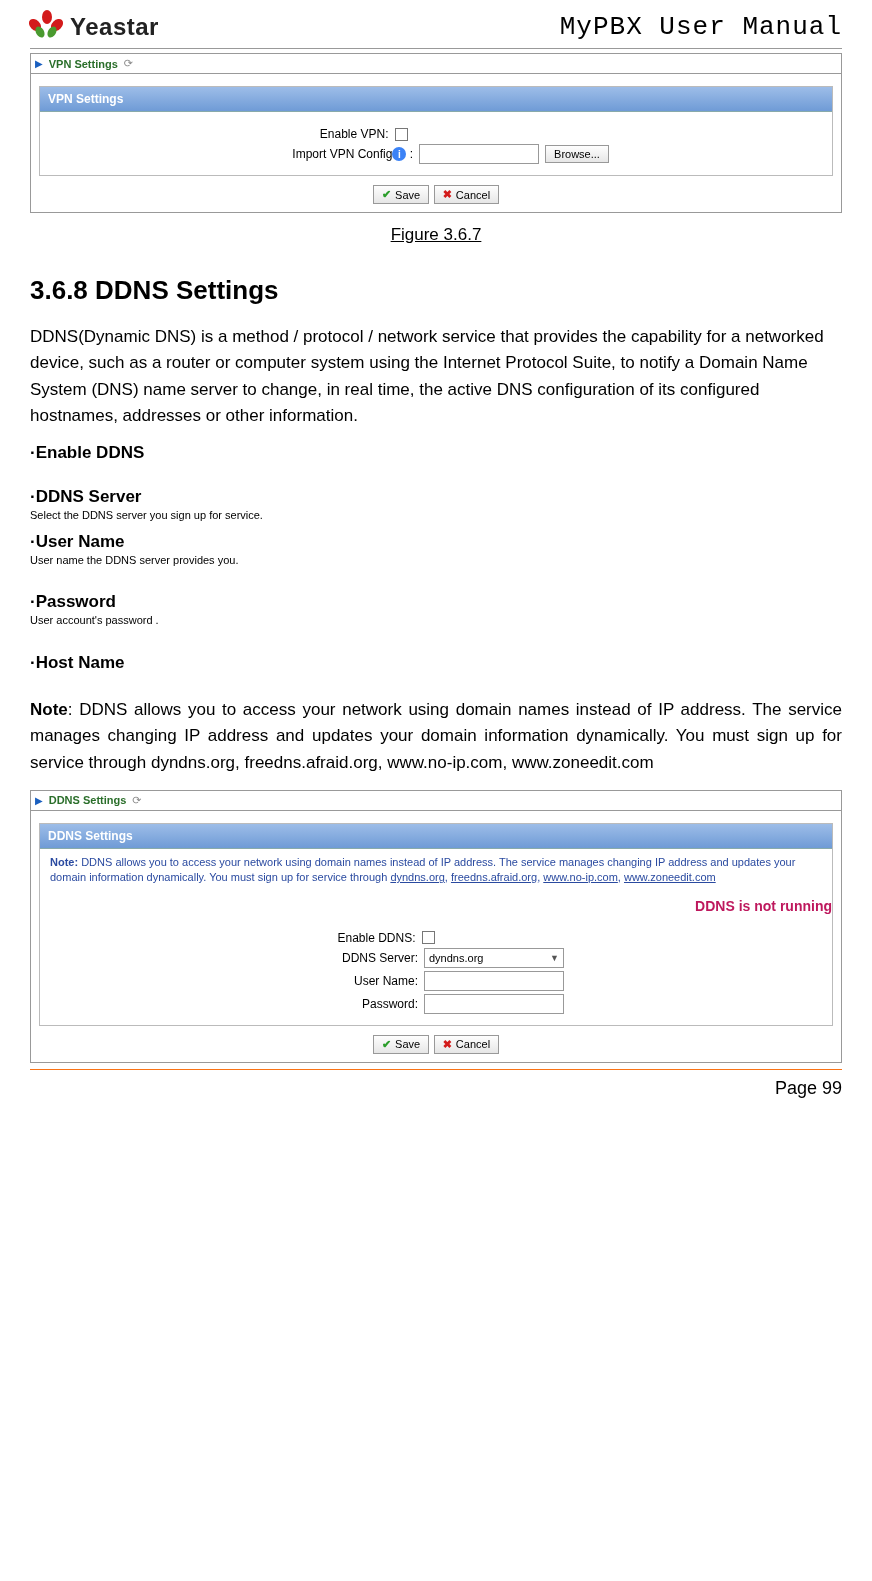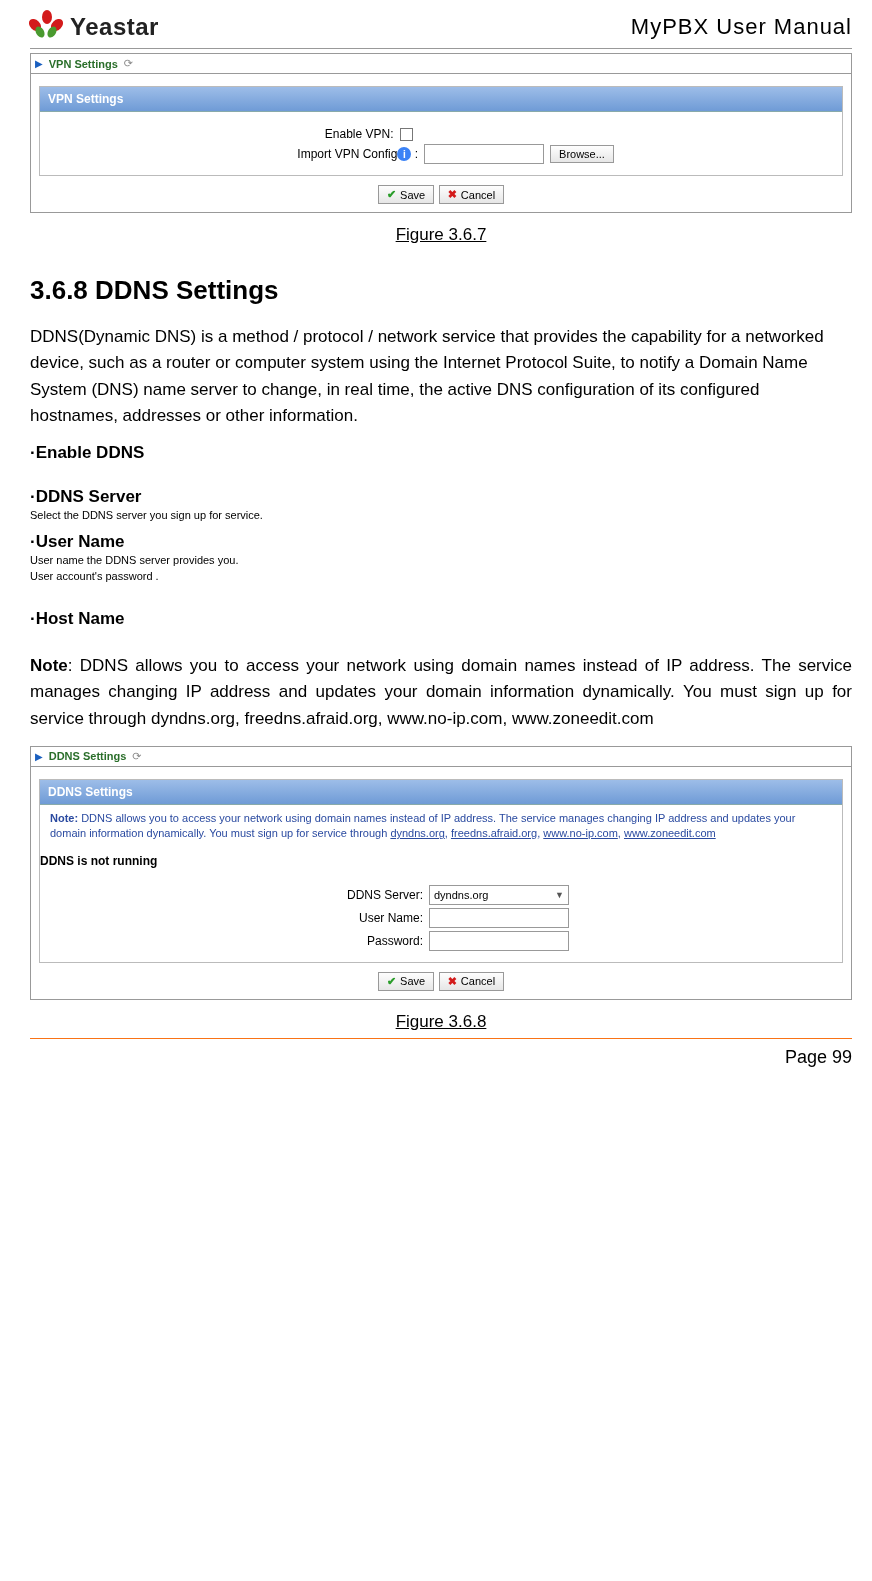--- a/index.html
+++ b/index.html
@@ -1,28 +1,28 @@
 <!DOCTYPE html>
 <html><head>
 <meta charset="utf-8">
 <style>
   * { box-sizing: border-box; margin: 0; padding: 0; }
   body { font-family: Verdana, Arial, sans-serif; width: 872px; background: #fff; color: #000; }
-  .page { padding: 10px 20px 20px 30px; }
+  .page { padding: 10px 30px 20px 30px; }
   .header-row { display: flex; justify-content: space-between; align-items: center; border-bottom: 1px solid #999; padding-bottom: 4px; margin-bottom: 4px; }
   .logo { display: flex; align-items: center; gap: 6px; }
   .logo-mark { width: 34px; height: 34px; position: relative; }
   .petal { position: absolute; width: 10px; height: 14px; background: #d31b1b; border-radius: 60% 60% 60% 60%; }
   .p1 { top: 0; left: 12px; transform: rotate(0deg);}
   .p2 { top: 8px; left: 0px; transform: rotate(-45deg);}
   .p3 { top: 8px; left: 22px; transform: rotate(45deg);}
   .leaf { position: absolute; width: 8px; height: 12px; background: #4a9a2f; border-radius: 60%; top: 16px; left: 6px; transform: rotate(-30deg);}
   .leaf2 { left: 18px; transform: rotate(30deg);}
   .logo-text { font-size: 24px; font-weight: bold; color: #222; letter-spacing: 0.5px;}
-  .doc-title { font-size: 22px; color: #000; letter-spacing: 1px; font-family: Liberation Sans, sans-serif; }
+  .doc-title { font-size: 26px; color: #000; letter-spacing: 1px; font-family: Liberation Mono, monospace; }
   .panel-wrap { border: 1px solid #999; border-top: 1px solid #999; margin-top: 2px; }
   .breadcrumb { font-size: 11px; color: #2a4; padding: 3px 4px; display: flex; align-items: center; gap: 6px; border-bottom: 1px solid #999;}
   .bc-arrow { color: #1a5fbf; font-size: 10px; }
   .bc-text { color: #2a6e2a; font-weight: bold; }
   .refresh { color: #888; font-size: 11px; }
   .panel-inner { border: 1px solid #bbb; margin: 12px 8px 8px 8px; }
   .panel-title { background: linear-gradient(#9dbde8,#6f9bd6); color: #fff; font-size: 12px; font-weight: bold; padding: 5px 8px; border-bottom: 1px solid #8aa; }
   .form-area { padding: 12px 8px 8px 8px; }
   .form-row { display: flex; align-items: center; justify-content: center; gap: 6px; margin: 3px 0; font-size: 12px;}
   .form-row label { min-width: 150px; text-align: right; font-size: 12px; }
@@ -35,21 +35,21 @@
   .info-icon { display:inline-flex; width:14px; height:14px; border-radius:50%; background:#3b82f6; color:#fff; align-items:center; justify-content:center; font-size:10px; font-weight:bold;}
   .tick { color: #2a9d2a; font-weight: bold; }
   .cross { color: #d31b1b; font-weight: bold; }
   .caption { text-align:center; font-size: 17px; margin: 12px 0 30px 0; text-decoration: underline; }
   h3.section { font-size: 26px; font-weight: bold; margin: 20px 0 18px 0; }
   p.body { font-size: 17px; line-height: 1.55; margin-bottom: 14px;}
   p.term { font-size: 17px; font-weight: bold; margin-top: 14px; }
   p.desc { font-size: 11px; line-height: 1.5; }
   .note-box { font-size: 11px; color: #2a4aa0; padding: 6px 10px; line-height: 1.4; }
   .note-box a { color: #2a4aa0; text-decoration: underline; }
-  .status-orange { color: #000000; font-weight: bold; text-align:left; font-size: 12px; padding: 6px 0 2px 0;}
+  .status-orange { color: #be185d; font-weight: bold; text-align:right; font-size: 14px; padding: 6px 0 2px 0;}
   .footer { border-top: 1px solid #f97316; margin-top: 6px; text-align: right; font-size: 18px; padding: 8px 0 4px 0;}
   .ddns-form .form-row label { min-width: 110px; }
   .just { text-align: justify; }
 </style>
 </head>
 <body>
 
 <div class="page">
 
   <div class="header-row">
@@ -104,20 +104,21 @@
   <p class="body">DDNS(Dynamic DNS) is a method / protocol / network service that provides the capability for a networked device, such as a router or computer system using the Internet Protocol Suite, to notify a Domain Name System (DNS) name server to change, in real time, the active DNS configuration of its configured hostnames, addresses or other information.</p>
 
   <p class="term">·Enable DDNS</p>
 
   <p class="term" style="margin-top:24px">·DDNS Server</p>
   <p class="desc">Select the DDNS server you sign up for service.</p>
 
   <p class="term" style="margin-top:8px">·User Name</p>
   <p class="desc">User name the DDNS server provides you.</p>
 
+  <p class="term" style="margin-top:24px">·Password</p>
   <p class="desc">User account's password .</p>
 
   <p class="term" style="margin-top:24px">·Host Name</p>
 
   <p class="body just" style="margin-top:24px">
     <b>Note</b><span>: DDNS allows you to access your network using domain names instead of IP address. The service manages changing IP address and updates your domain information dynamically. You must sign up for service through dyndns.org, freedns.afraid.org, www.no-ip.com, www.zoneedit.com</span>
   </p>
 
   <div class="panel-wrap">
     <div class="breadcrumb">
@@ -129,20 +130,25 @@
       <div class="panel-title">DDNS Settings</div>
       <div class="note-box">
         <b>Note:</b><span> DDNS allows you to access your network using domain names instead of IP address. The service manages changing IP address and updates your domain information dynamically. You must sign up for service through </span>
         <a>dyndns.org</a>, 
         <a>freedns.afraid.org</a>, 
         <a>www.no-ip.com</a>, 
         <a>www.zoneedit.com</a>
       </div>
       <div class="status-orange">DDNS is not running</div>
       <div class="form-area ddns-form">
+        <div class="form-row">
+          <label>Enable DDNS:</label>
+          <span class="checkbox"></span>
+          <span style="flex:0 0 126px"></span>
+        </div>
         <div class="form-row">
           <label>DDNS Server:</label>
           <span class="fake-select">
               <span>dyndns.org</span>
               <span class="caret">▼</span>
             </span>
         </div>
         <div class="form-row">
           <label>User Name:</label>
           <span class="fake-input" style="width:140px"></span>
@@ -157,19 +163,18 @@
       <span class="btn">
           <span class="tick">✔</span>
           <span>Save</span>
         </span>
       <span class="btn">
           <span class="cross">✖</span>
           <span>Cancel</span>
         </span>
     </div>
   </div>
-  <div class="caption" style="margin-bottom:4px">Figure 3.6.8</div>
 
   <div class="footer">
     <span>Page 99</span>
   </div>
 
 </div>
 
 </body></html>

